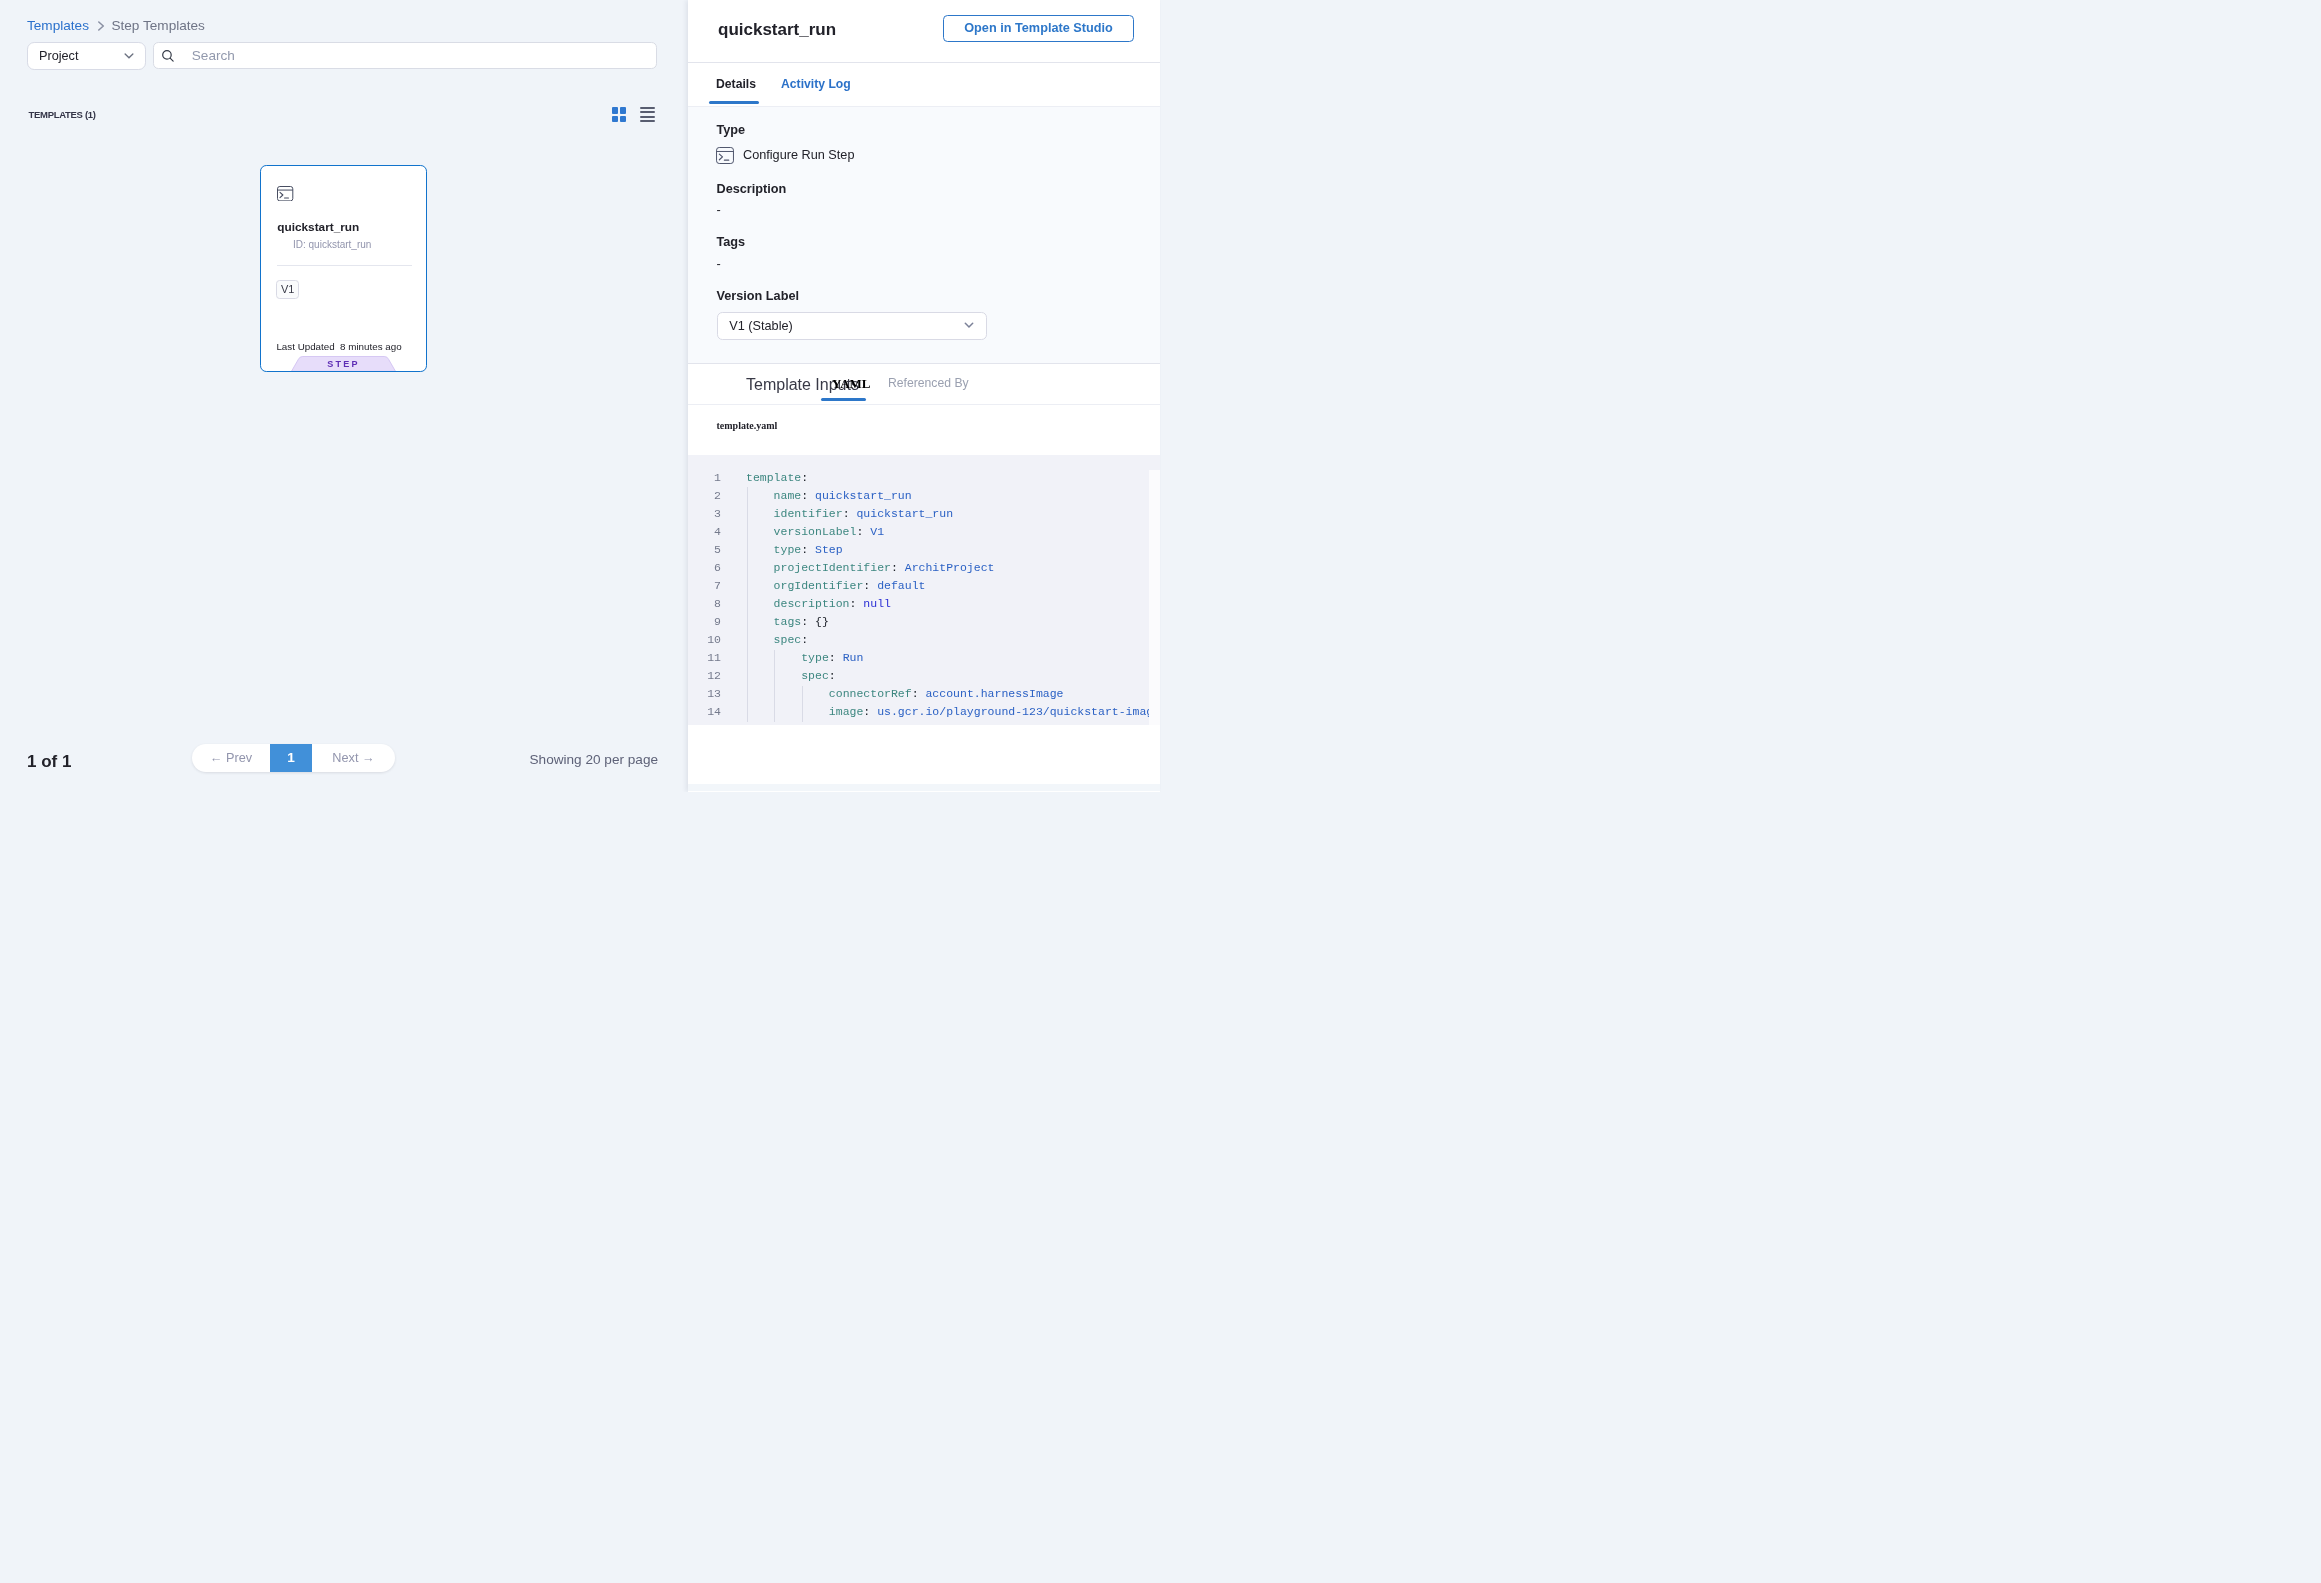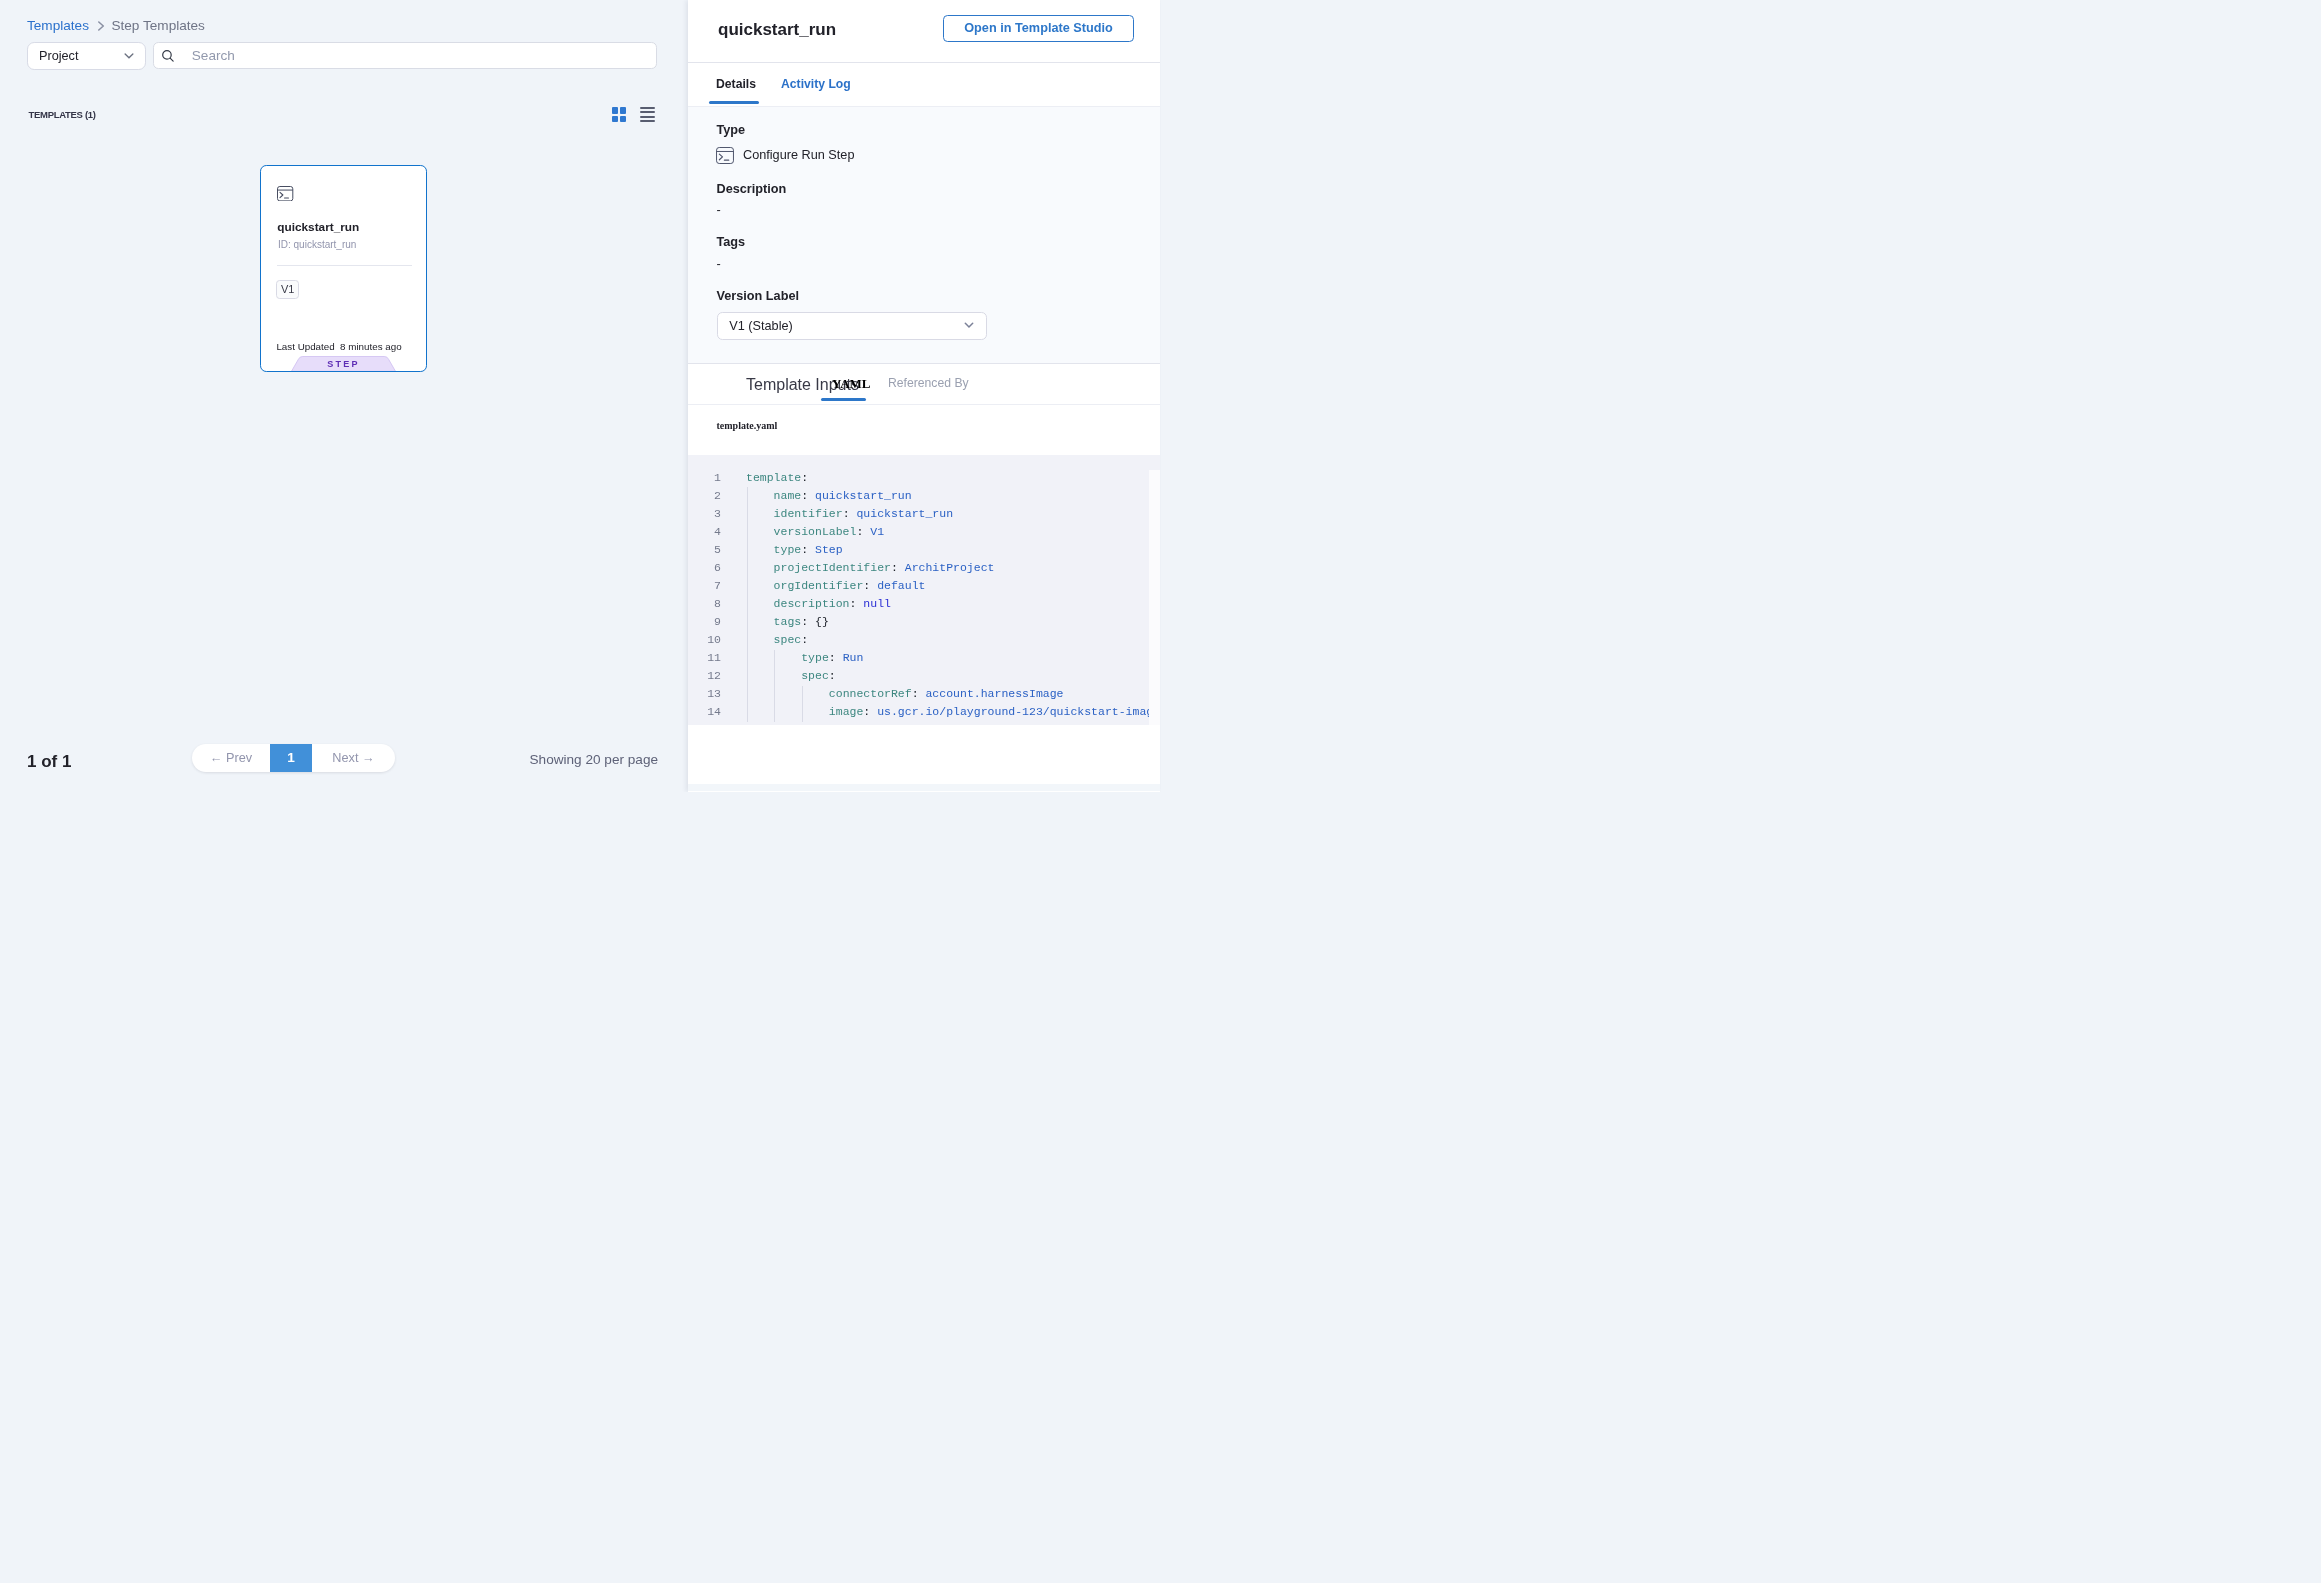--- a/index.html
+++ b/index.html
@@ -19,21 +19,21 @@
   .tmpl-count { left:28.5px; top:109px; font-size:9.5px; font-weight:bold; color:#343548; letter-spacing:-0.3px; }
 
   .grid-icon { left:612px; top:107px; width:14.5px; height:15.4px; }
   .grid-icon div { position:absolute; width:6.3px; height:6.8px; background:#2f78d0; border-radius:0.9px; }
   .list-icon { left:640px; top:107px; width:15.4px; height:15.4px; }
   .list-icon div { position:absolute; width:15px; height:2.2px; background:#585d70; border-radius:1.1px; }
 
   
   .card { left:260px; top:165px; width:167px; height:207px; background:#fff; border:0.9px solid #1173cc; border-radius:6.3px; overflow:hidden; }
   .card .title { position:absolute; left:16.3px; top:54px; font-size:11.8px; font-weight:bold; color:#22222a; }
-  .card .cid  { position:absolute; left:17px; top:73px; font-size:10px; color:#9295ad; }
+  .card .cid  { position:absolute; left:32px; top:73px; font-size:10px; color:#9295ad; }
   .card .div  { position:absolute; left:16.3px; top:99px; width:135px; height:0.9px; background:#e4e6ee; }
   .card .v1   { position:absolute; left:15.4px; top:114px; width:22.6px; height:19px; background:#fafbfc; border:0.9px solid #d9dae5; border-radius:3.6px; font-size:11px; color:#383946; text-align:center; line-height:17px; }
   .card .lu   { position:absolute; left:15.4px; top:148px; font-size:9.8px; color:#22222a;margin-top:27px; }
 
   
   .pg-count { left:27px; top:752px; font-size:17px; font-weight:bold; color:#22222a; }
   .pager { left:192px; top:744px; width:203px; height:28px; background:#fff; border-radius:14.5px; box-shadow:0 0.9px 2.7px rgba(40,41,61,0.12); display:flex; align-items:center; overflow:hidden; }
   .pager .prev { width:78px; } .pager .next { width:83px; } .pager .prev, .pager .next { color:#9295ad; font-size:12.7px; text-align:center; }
   .pager .cur { width:42px; height:28px; background:#4190d9; color:#fff; font-size:13.6px; font-weight:bold; text-align:center; line-height:28px; }
   .showing { left:407px; top:752px; width:251px; text-align:right; font-size:13.6px; color:#5e6278; }

